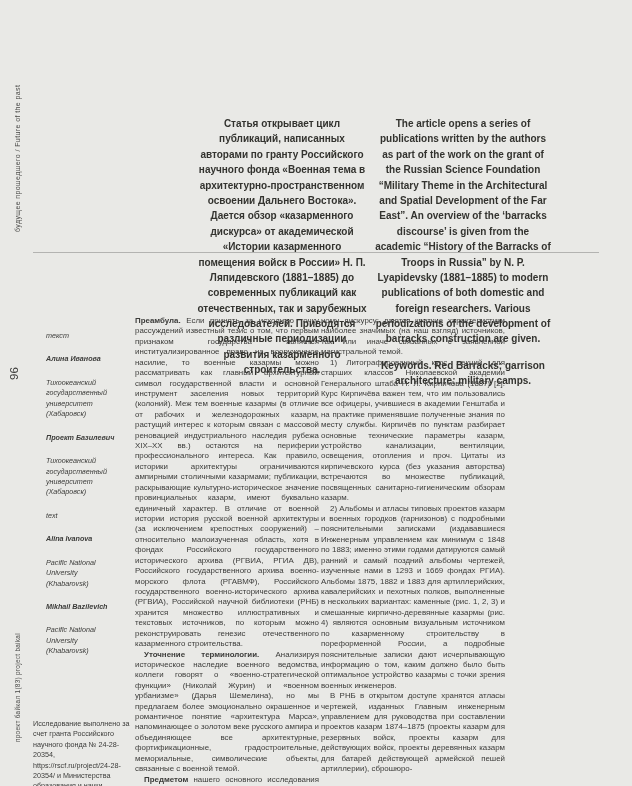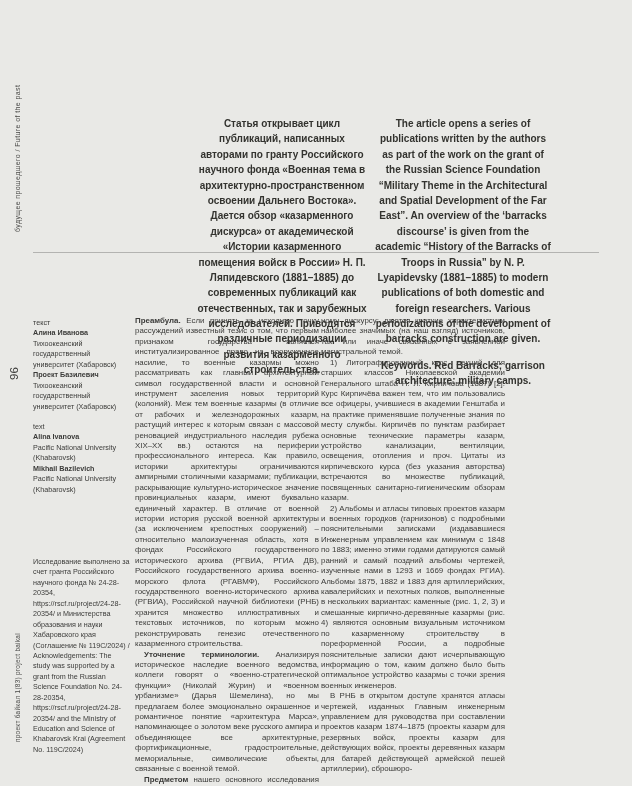--- a/index.html
+++ b/index.html
@@ -55,21 +55,21 @@
   }
 
   .sidebar {
     position: absolute;
     left: 33px; top: 318px;
     width: 97px;
     font-size: 7.2px;
     line-height: 1.45;
     color: #3b3b39;
   }
-  .auth-block div { margin: 0; }
+  .auth-block div { margin: 13px; font-style: italic; }
   .auth-block.en { margin-top: 10px; }
   .auth-name { font-weight: 700; }
   .ack { margin-top: 62px; overflow-wrap: anywhere; }
 
   .col {
     position: absolute;
     top: 316px;
     width: 184px;
     font-size: 7.9px;
     line-height: 1.32;

